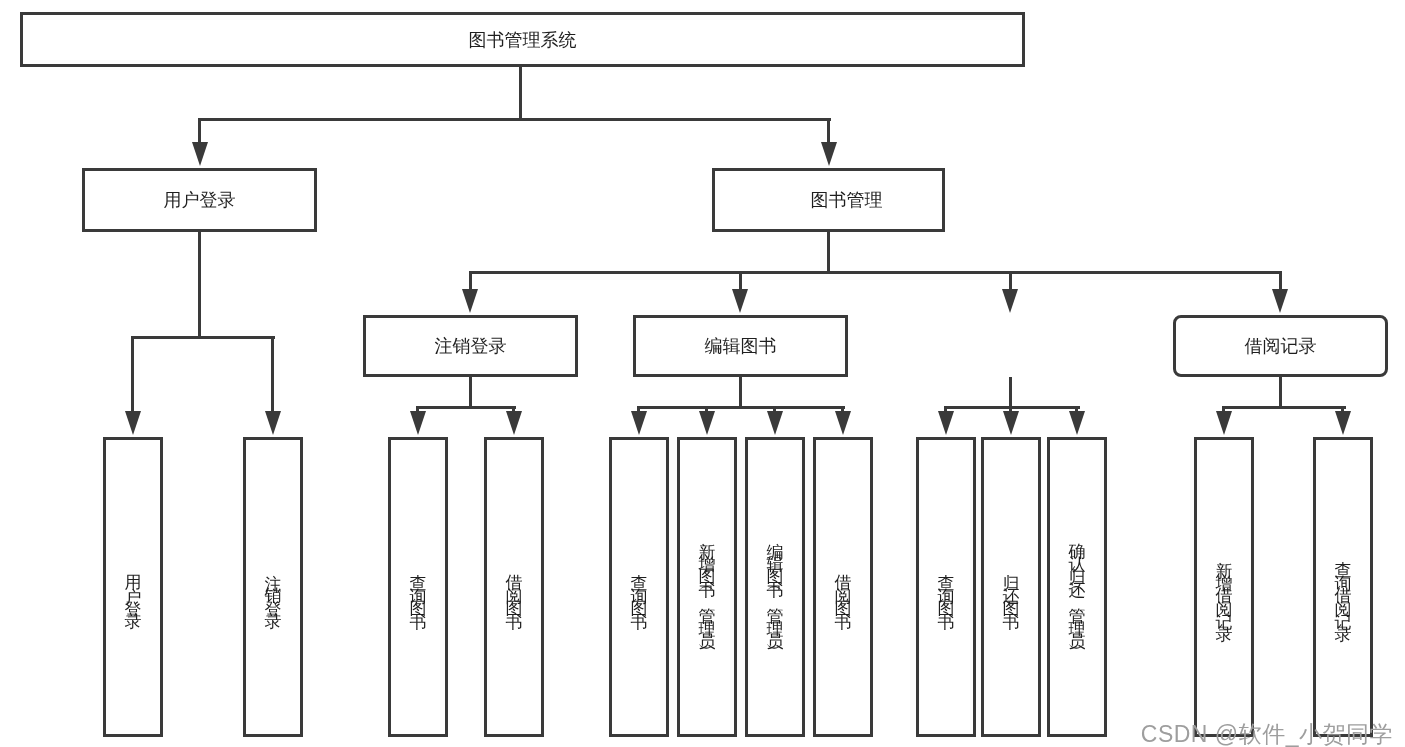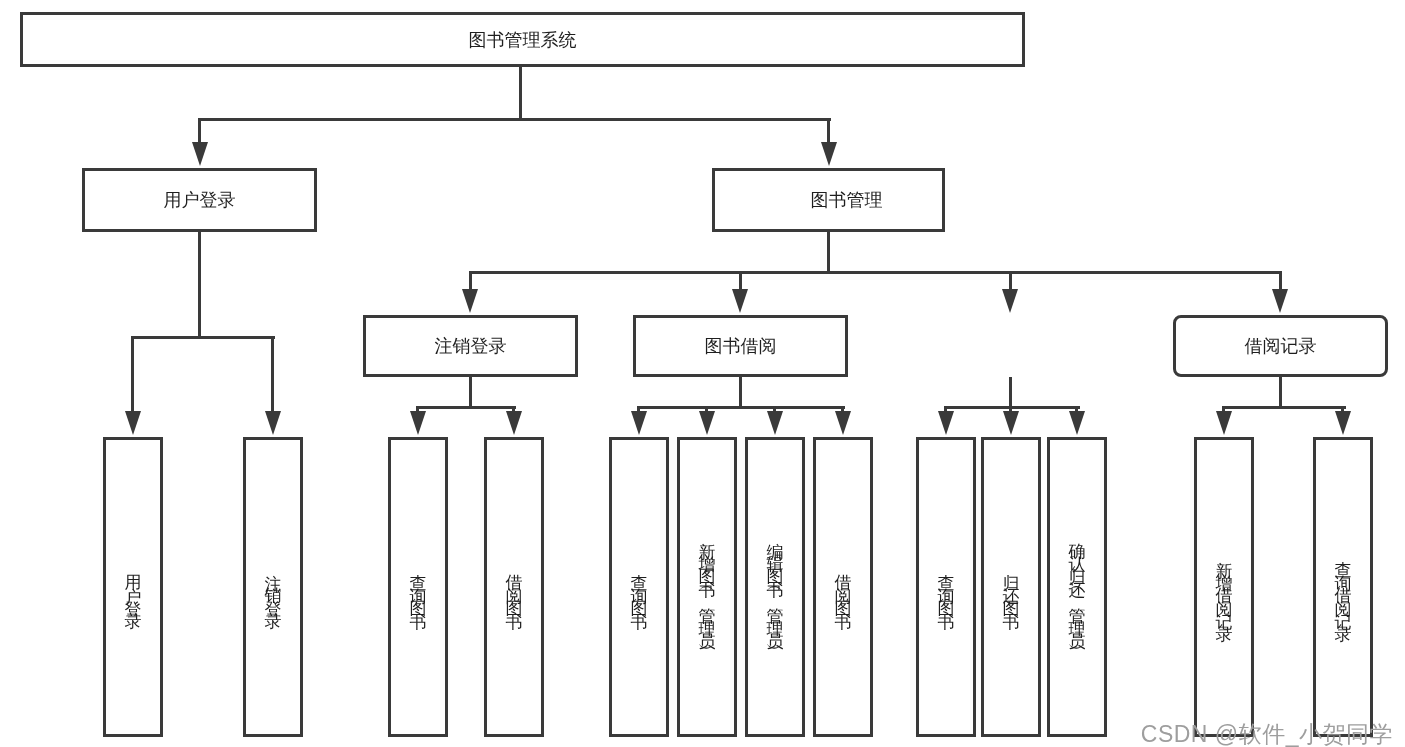--- a/index.html
+++ b/index.html
@@ -103,21 +103,21 @@
   <div class="arrow" style="left:732px; top:289px;"></div>
   <div class="line" style="left:1009px; top:271px; width:3px; height:20px;"></div>
   <div class="arrow" style="left:1002px; top:289px;"></div>
   <div class="line" style="left:1279px; top:271px; width:3px; height:20px;"></div>
   <div class="arrow" style="left:1272px; top:289px;"></div>
 
   <div class="box" style="left:363px; top:315px; width:215px; height:62px;">
     <span class="hlabel">注销登录</span>
   </div>
   <div class="box" style="left:633px; top:315px; width:215px; height:62px;">
-    <span class="hlabel">图书借阅</span>
+    <span class="hlabel">编辑图书</span>
   </div>
   <div class="box" style="left:1173px; top:315px; width:215px; height:62px;border-radius:8px;">
     <span class="hlabel">借阅记录</span>
   </div>
 
   <div class="line" style="left:469px; top:377px; width:3px; height:32px;"></div>
   <div class="line" style="left:739px; top:377px; width:3px; height:32px;"></div>
   <div class="line" style="left:1009px; top:377px; width:3px; height:32px;"></div>
   <div class="line" style="left:1279px; top:377px; width:3px; height:32px;"></div>
 

